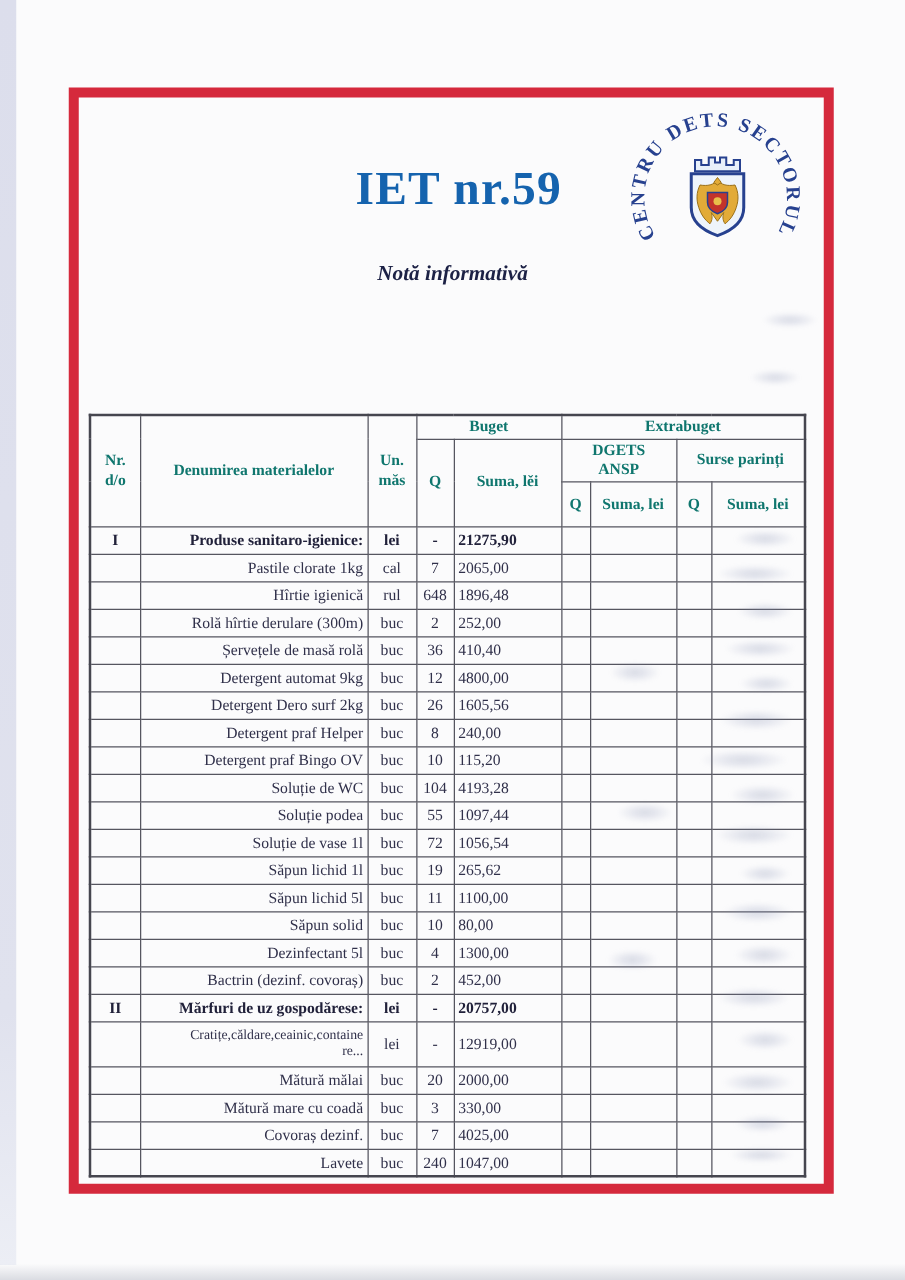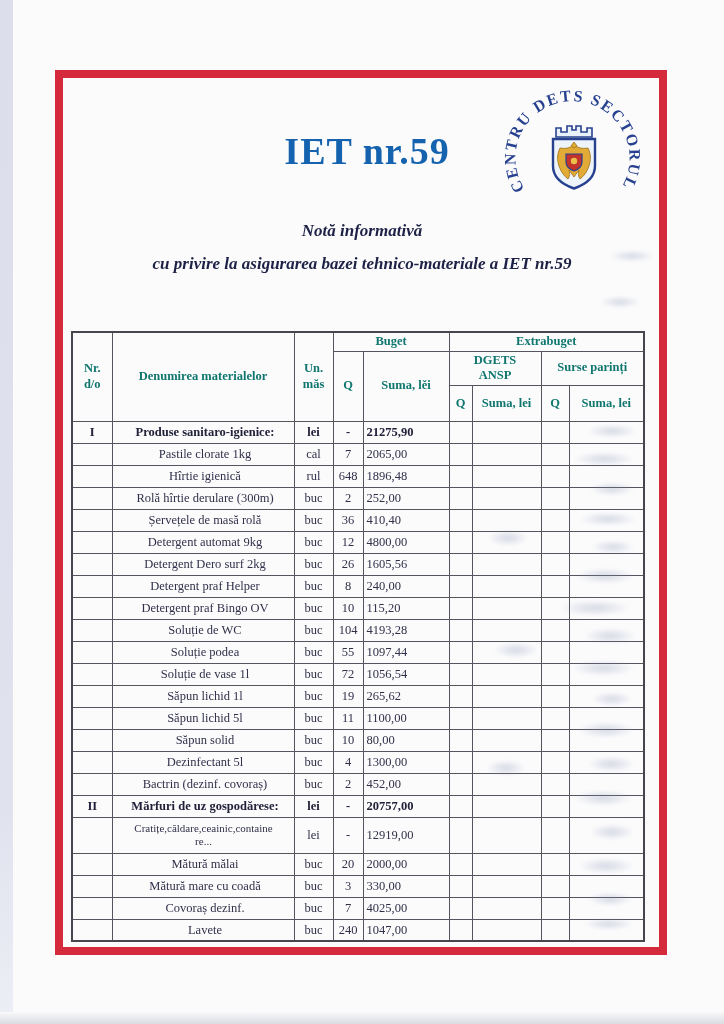--- a/index.html
+++ b/index.html
@@ -25,21 +25,21 @@
   }
   
   .title {
     position:absolute; top:129px; left:0; width:724px; margin:0;
     padding-left:10px; box-sizing:border-box;
     text-align:center; font-size:38px; font-weight:bold; letter-spacing:1px;
     color:var(--title-blue,#1563ae);
   }
   
   .subtitles {
-    position:absolute; top:214px; left:0; width:724px; text-align:center;
+    position:absolute; top:202px; left:0; width:724px; text-align:center;
   }
   .subtitle-line {
     font-size:17px; line-height:33px; font-weight:bold; font-style:italic;
     color:var(--text-navy,#1c2145);
   }
   
   .stamp { position:absolute; left:496px; top:88px; width:154px; height:146px; }
   .stamp .ring { fill:var(--stamp-blue,#27418f); font-family:"Liberation Serif",serif;
     font-weight:bold; font-size:16px; letter-spacing:2px; }
   
@@ -54,21 +54,21 @@
     white-space:pre-line; vertical-align:middle;
   }
   .doc-table { border:2px solid #46464f; }
   .doc-table thead th { font-weight:bold; text-align:center; line-height:1.25; color:#0f766e; }
   .doc-table thead tr.h1 { height:18px; }
   .doc-table thead tr.h2 { height:34px; }
   .doc-table thead tr.h3 { height:36px; }
   .doc-table tbody tr { height:22px; }
   .doc-table tbody tr.wrap { height:36px; }
   .doc-table td.col-nr  { text-align:center; }
-  .doc-table td.col-name{ text-align:center; padding-left:7px; line-height:1.2; overflow-wrap:break-word;margin-left:44px; }
+  .doc-table td.col-name{ text-align:right; padding-left:7px; line-height:1.2; overflow-wrap:break-word;margin-left:44px; }
   .doc-table tr.wrap td.col-name { font-size:11px; padding-left:4px; }
   .doc-table td.col-um  { text-align:center; }
   .doc-table td.col-q   { text-align:center; }
   .doc-table td.col-suma{ text-align:left; }
   .doc-table tbody tr.section td { font-weight:bold; color:#21213a; }
   
   .ghost {
     position:absolute; border-radius:50%;
     background:radial-gradient(ellipse at center, rgba(132,142,178,.30) 0%, rgba(132,142,178,0) 72%);
     filter:blur(1.5px); pointer-events:none;
@@ -102,21 +102,20 @@
       <path d="M78,54 l-3,4 l3,2 l3,-2 z" fill="#e2ab38" stroke="#9a7018" stroke-width="0.8"></path>
 
       <path d="M70,66 h16 v8 c0,5 -4,7.5 -8,9 c-4,-1.5 -8,-4 -8,-9 z" fill="#c2342b" stroke="#27418f" stroke-width="1.2"></path>
       <circle cx="78" cy="73" r="3.2" fill="#e8c04a"></circle>
     </g>
   </svg>
 </div>
 
 <div class="subtitles">
     <div class="subtitle-line">Notă informativă</div>
-    <div class="subtitle-line">cu privire la asigurarea bazei tehnico-materiale a IET nr.59</div>
   </div>
 
 <table class="doc-table">
   <colgroup>
     <col style="width:40px">
       <col style="width:182px">
       <col style="width:39px">
     <col style="width:30px">
       <col style="width:86px">
       <col style="width:23px">

